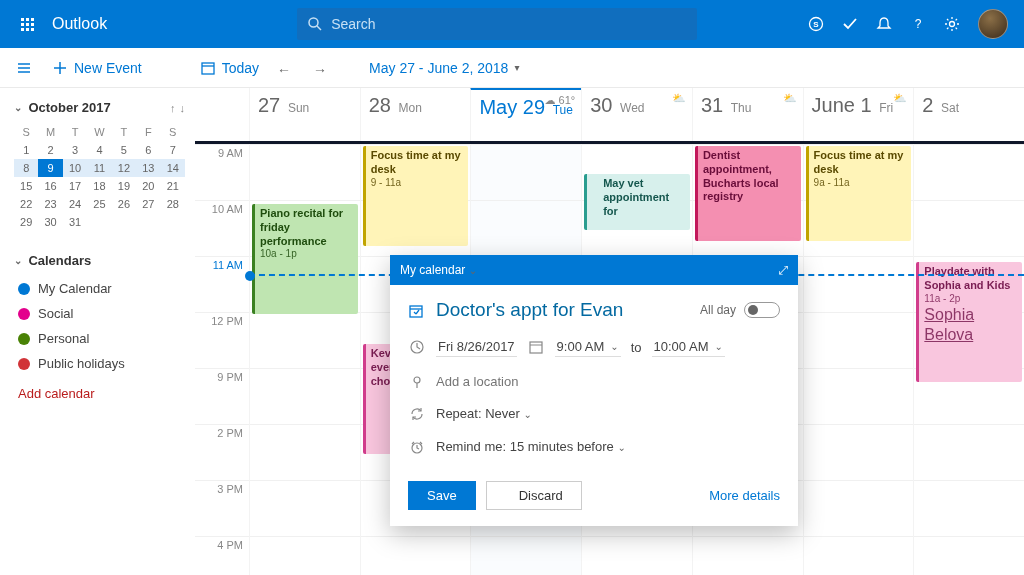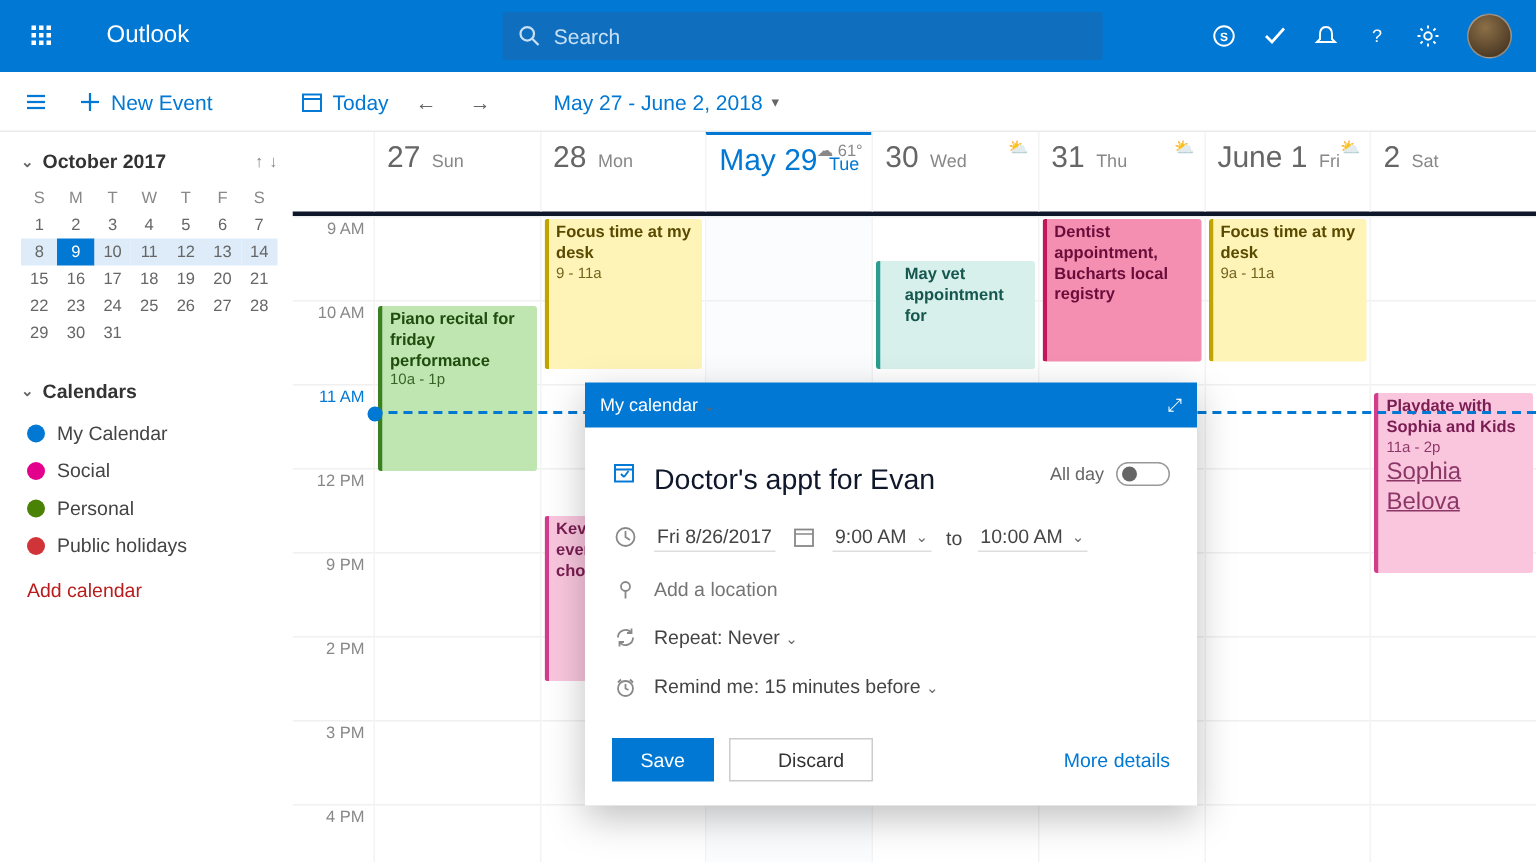--- a/index.html
+++ b/index.html
@@ -1,19 +1,19 @@
 <!DOCTYPE html>
 <html><head>
 <meta charset="utf-8">
 <style>
 * { margin: 0; padding: 0; box-sizing: border-box; font-family: "Segoe UI", Arial, sans-serif; }
 body { width: 1024px; height: 575px; overflow: hidden; background: #fff; color: #333; font-size: 13px; }
 
 
-.header { height: 48px; background: #0078d4; display: flex; align-items: center; padding: 0 8px; color: #fff; gap: 19px; }
+.header { height: 48px; background: #0078d4; display: flex; align-items: center; padding: 0 8px; color: #fff; }
 .waffle { width: 40px; text-align: center; font-size: 16px; cursor: pointer; }
 .appname { font-size: 16px; font-weight: 400; margin-left: 4px; }
 .searchwrap { margin-left: 190px; }
 .searchbox { width: 400px; height: 32px; background: #106ebe; border: none; border-radius: 2px; display: flex; align-items: center; padding: 0 10px; }
 .searchbox input { background: transparent; border: none; outline: none; color: #fff; font-size: 14px; margin-left: 8px; flex: 1; }
 .searchbox input::placeholder { color: #c7e0f4; }
 .headicons { margin-left: auto; display: flex; align-items: center; gap: 18px; padding-right: 8px; }
 .headicons > * { cursor: pointer; }
 .avatar { width: 30px; height: 30px; border-radius: 50%; background: radial-gradient(circle at 40% 30%, #8b6f47, #3a2a1a); border: 1px solid rgba(255,255,255,.4); }
 
@@ -74,21 +74,21 @@
 .ev-time { font-size: 10px; opacity: .85; }
 .ev-sub { font-size: 16px; opacity: .85; text-decoration: underline; }
 
 
 .popup { position: absolute; left: 390px; top: 255px; width: 408px; background: #fff; box-shadow: 0 8px 24px rgba(0,0,0,.25); z-index: 50; }
 .popuphead { height: 30px; background: #0078d4; color: #fff; display: flex; align-items: center; padding: 0 10px; font-size: 12px; }
 .popuphead .exp { margin-left: auto; cursor: pointer; }
 .popupbody { padding: 14px 18px 0 18px; }
 .titlerow { display: flex; align-items: center; }
 .ev-icon { width: 20px; color: #0078d4; font-size: 16px; margin-right: 8px; }
-.evtitle { color: #0f172a; font-size: 19px; font-weight: 400; flex: 1; margin-top: 11px; }
+.evtitle { color: #0369a1; font-size: 19px; font-weight: 400; flex: 1; }
 .allday { font-size: 12px; color: #666; margin-right: 8px; }
 .toggle { width: 36px; height: 16px; border: 1px solid #999; border-radius: 10px; position: relative; cursor: pointer; }
 .toggle::after { content: ""; width: 10px; height: 10px; border-radius: 50%; background: #666; position: absolute; top: 2px; left: 3px; }
 .formrow { display: flex; align-items: center; gap: 10px; margin-top: 16px; font-size: 13px; color: #444; }
 .formrow .icn { width: 18px; color: #888; text-align: center; }
 .daterow input, .sel { border: none; border-bottom: 1px solid #ddd; padding: 2px 2px; font-size: 13px; background: transparent; }
 .sel { display: inline-flex; align-items: center; gap: 6px; cursor: pointer; }
 .locinput { border: none; outline: none; font-size: 13px; color: #888; flex: 1; }
 .popupfoot { display: flex; align-items: center; padding: 14px 18px 16px 18px; gap: 10px; margin-top: 12px; }
 .btn { padding: 6px 18px; font-size: 13px; cursor: pointer; border: 1px solid transparent; }
@@ -354,21 +354,21 @@
           </div>
           <div class="col">
             <div class="slot"></div>
             <div class="slot"></div>
             <div class="slot"></div>
             <div class="slot"></div>
             <div class="slot"></div>
             <div class="slot"></div>
             <div class="slot"></div>
             <div class="slot"></div>
-            <div class="event ev-teal" style="top: 30px; height: 72px; padding-left: 16px;">
+            <div class="event ev-teal" style="top: 30px; height: 56px; padding-left: 16px;">
               <div class="ev-title">May vet appointment for</div>
             </div>
           </div>
           <div class="col">
             <div class="slot"></div>
             <div class="slot"></div>
             <div class="slot"></div>
             <div class="slot"></div>
             <div class="slot"></div>
             <div class="slot"></div>

